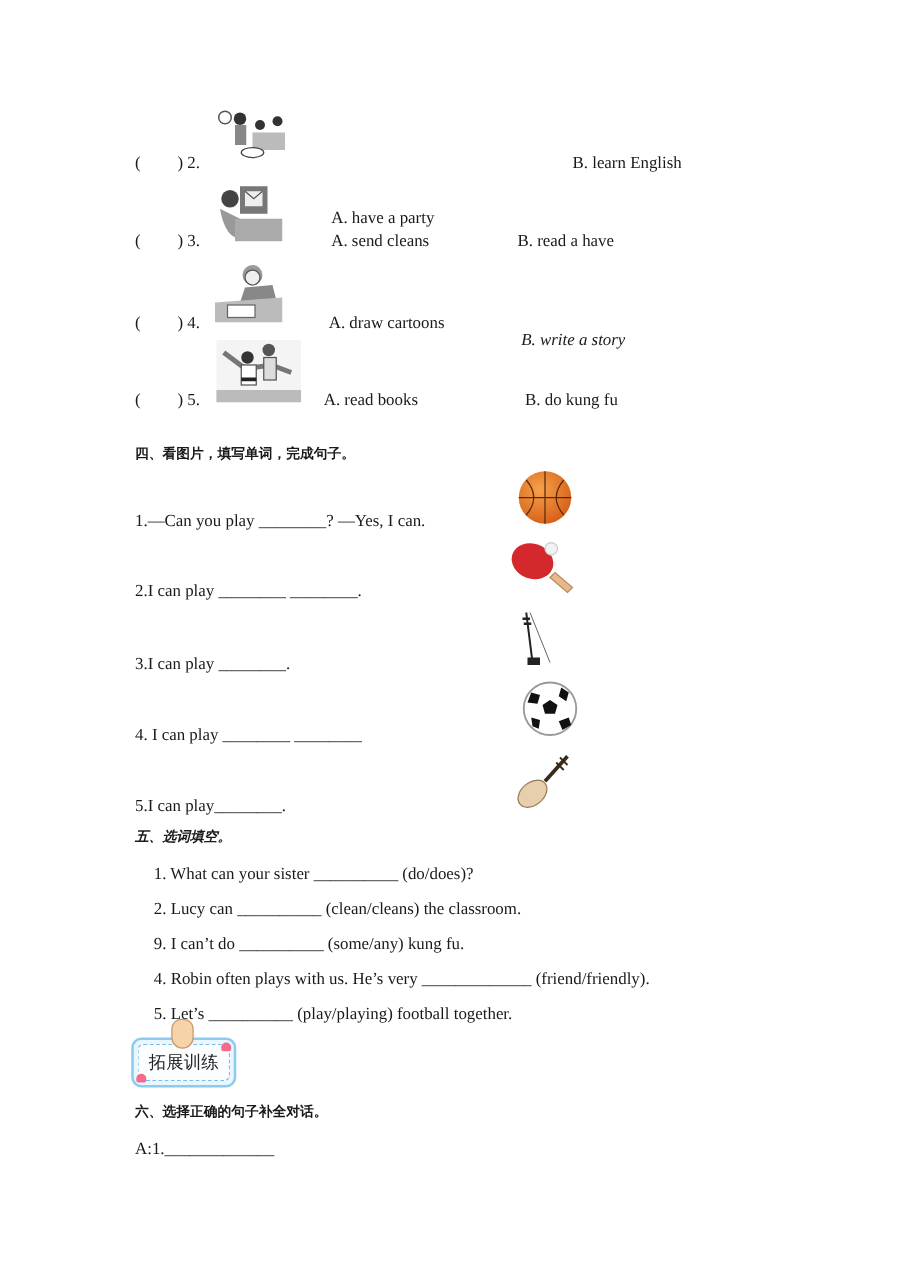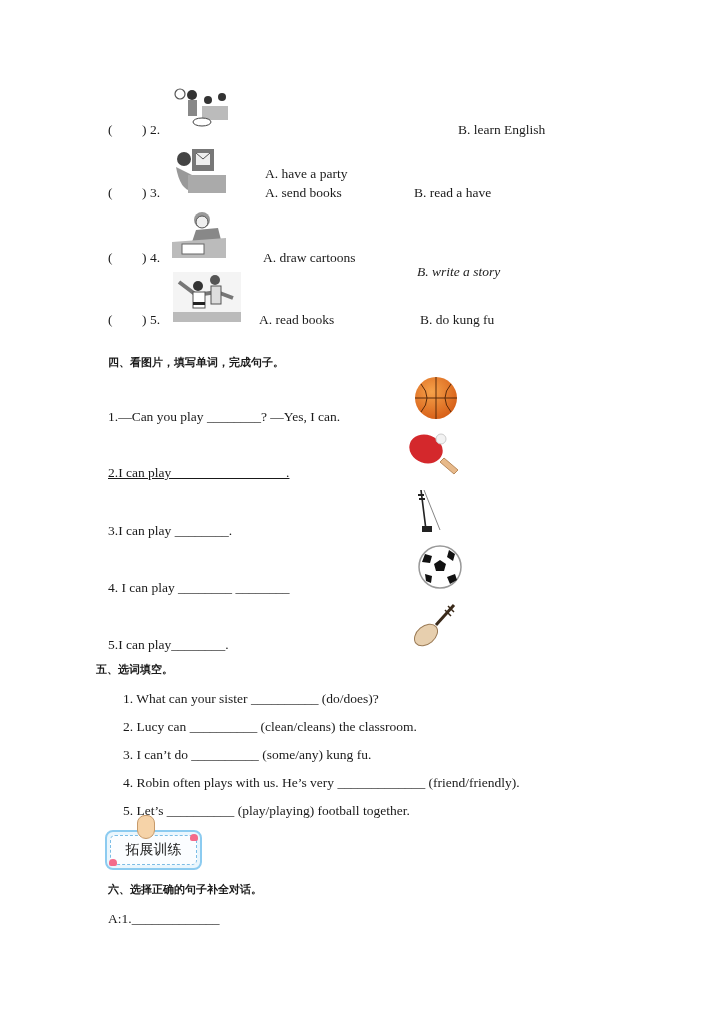--- a/index.html
+++ b/index.html
@@ -1,21 +1,21 @@
 <!DOCTYPE html>
 <html><head>
 <meta charset="utf-8">
 <style>
   html, body { margin:0; padding:0; background:#ffffff; }
   body { width:720px; height:1018px; position:relative; overflow:hidden;
          font-family:"Liberation Serif", "DejaVu Serif", serif; color:#1a1a1a; font-size:13.5px; }
   .abs { position:absolute; white-space:nowrap; }
   .cn { font-family:"DejaVu Sans", sans-serif; font-weight:bold; font-size:11px; }
   .pic { position:absolute; }
-  .badge { position:absolute; left:105px; top:830px; width:97px; height:40px; box-sizing:border-box;
+  .badge { position:absolute; left:105px; top:830px; width:84px; height:40px; box-sizing:border-box;
            border:2px solid #8ccbf0; border-radius:8px; background:#eaf6fd; }
   .badge-inner { position:absolute; left:3px; top:3px; right:3px; bottom:3px; border:1px dashed #7bbde6; border-radius:5px;
            display:flex; align-items:center; justify-content:center; background:#fbfdff; }
   .badge-text { font-family:"DejaVu Sans", sans-serif; font-size:14px; color:#222; letter-spacing:0px; }
   .heart { position:absolute; width:8px; height:7px; background:#f46a8a; border-radius:4px 4px 2px 2px; }
   .hand { position:absolute; left:137px; top:815px; width:16px; height:22px; background:#f6d3a8; border:1px solid #c79a6a;
           border-radius:8px 8px 9px 9px; }
 </style>
 </head>
 <body>
@@ -41,21 +41,21 @@
   <span class="abs" style="left:108px;top:185px;">(</span>
   <span class="abs" style="left:142px;top:185px;"><span>)</span> <span>3.</span></span>
   <svg class="pic" style="left:172px;top:145px;" width="54" height="50">
     <circle cx="12" cy="14" r="7" fill="#444"></circle>
       <path d="M4 22 Q8 45 20 46 L20 30 Z" fill="#999"></path>
     <rect x="20" y="4" width="22" height="22" fill="#777"></rect>
       <rect x="24" y="8" width="14" height="12" fill="#eee"></rect>
     <path d="M24 8 L31 14 L38 8" stroke="#555" fill="none"></path>
     <rect x="16" y="30" width="38" height="18" fill="#aaa"></rect>
   </svg>
-  <span class="abs" style="left:265px;top:185px;">A. send books</span>
+  <span class="abs" style="left:265px;top:185px;">A. send cleans</span>
   <span class="abs" style="left:414px;top:185px;">B. read a have</span>
 </div>
 
 <div>
   <span class="abs" style="left:108px;top:250px;">(</span>
   <span class="abs" style="left:142px;top:250px;"><span>)</span> <span>4.</span></span>
   <svg class="pic" style="left:172px;top:208px;" width="54" height="50">
     <circle cx="30" cy="12" r="8" fill="#999"></circle>
       <circle cx="30" cy="14" r="6" fill="#eee" stroke="#555"></circle>
     <path d="M24 22 L46 20 L50 36 L20 34 Z" fill="#888"></path>
@@ -78,21 +78,21 @@
     <rect x="20" y="20" width="12" height="16" fill="#fff" stroke="#555"></rect>
       <rect x="38" y="14" width="10" height="18" fill="#ddd" stroke="#555"></rect>
     <rect x="20" y="30" width="12" height="3" fill="#222"></rect>
   </svg>
   <span class="abs" style="left:259px;top:312px;">A. read books</span>
   <span class="abs" style="left:420px;top:312px;">B. do kung fu</span>
 </div>
 
 <div class="abs cn" style="left:108px;top:355px;">四、看图片，填写单词，完成句子。</div>
 <div class="abs" style="left:108px;top:409px;">1.—Can you play ________?  —Yes, I can.</div>
-<div class="abs" style="left:108px;top:465px;text-decoration:underline;">2.I can play ________ ________.</div>
+<div class="abs" style="left:108px;top:465px;">2.I can play ________ ________.</div>
 <div class="abs" style="left:108px;top:523px;">3.I can play ________.</div>
 <div class="abs" style="left:108px;top:580px;">4. I can play ________ ________</div>
 <div class="abs" style="left:108px;top:637px;">5.I can play________.</div>
 
 <svg class="pic" style="left:413px;top:376px;" width="46" height="44">
   <defs>
       <radialGradient id="bb" cx="40%" cy="35%" r="65%">
         <stop offset="0" stop-color="#f6a24a"></stop>
         <stop offset="1" stop-color="#d8621a"></stop>
       </radialGradient>
@@ -120,24 +120,24 @@
   <path d="M8 30 L15 32 L14 39 L9 37 Z" fill="#111"></path>
     <path d="M30 33 L38 30 L40 36 L33 40 Z" fill="#111"></path>
 </svg>
 <svg class="pic" style="left:410px;top:601px;" width="48" height="48">
   <line x1="26" y1="24" x2="44" y2="4" stroke="#3a2a1a" stroke-width="3"></line>
   <ellipse cx="16" cy="34" rx="13" ry="9" transform="rotate(-40 16 34)" fill="#e7cfae" stroke="#9a7a55"></ellipse>
   <line x1="38" y1="5" x2="44" y2="11" stroke="#3a2a1a" stroke-width="1.5"></line>
     <line x1="35" y1="9" x2="41" y2="15" stroke="#3a2a1a" stroke-width="1.5"></line>
 </svg>
 
-<div class="abs cn" style="left:96px;top:662px;">五、选词填空。</div>
+<div class="abs cn" style="left:108px;top:662px;font-style:italic;">五、选词填空。</div>
 <div class="abs" style="left:123px;top:691px;">1. What can your sister __________ (do/does)?</div>
 <div class="abs" style="left:123px;top:719px;">2. Lucy can __________ (clean/cleans) the classroom.</div>
-<div class="abs" style="left:123px;top:747px;">3. I can’t do __________ (some/any) kung fu.</div>
+<div class="abs" style="left:123px;top:747px;">9. I can’t do __________ (some/any) kung fu.</div>
 <div class="abs" style="left:123px;top:775px;">4. Robin often plays with us. He’s very _____________ (friend/friendly).</div>
 <div class="abs" style="left:123px;top:803px;">5. Let’s __________ (play/playing) football together.</div>
 
 <div class="badge">
   <div class="badge-inner">
       <span class="badge-text">拓展训练</span>
     </div>
   <span class="heart" style="right:2px;top:2px;"></span>
   <span class="heart" style="left:2px;bottom:2px;"></span>
 </div>

